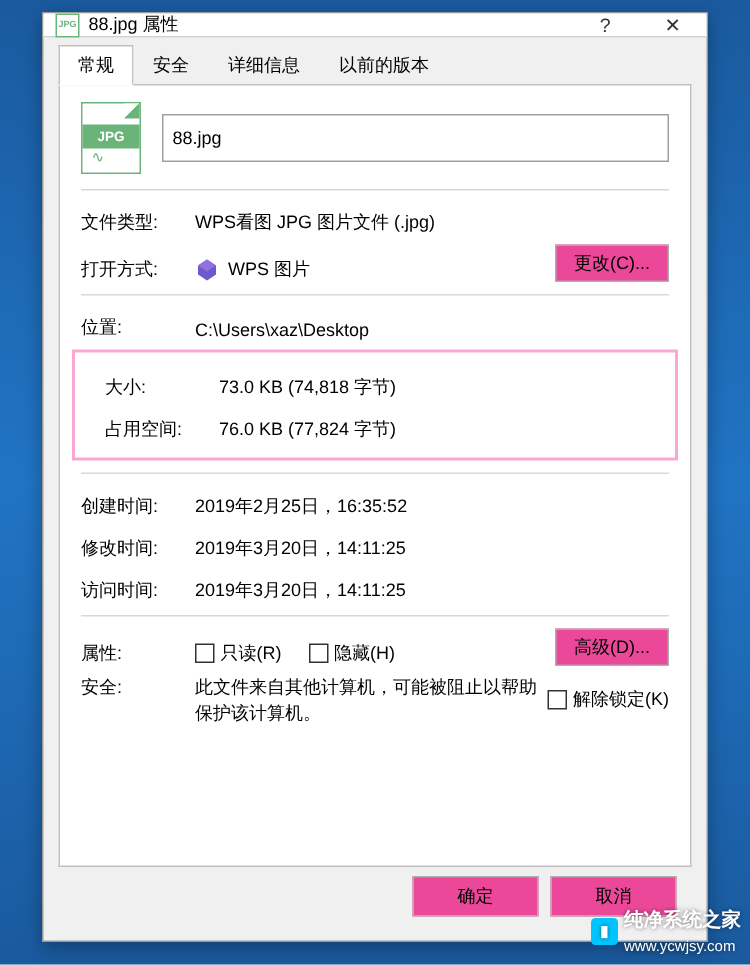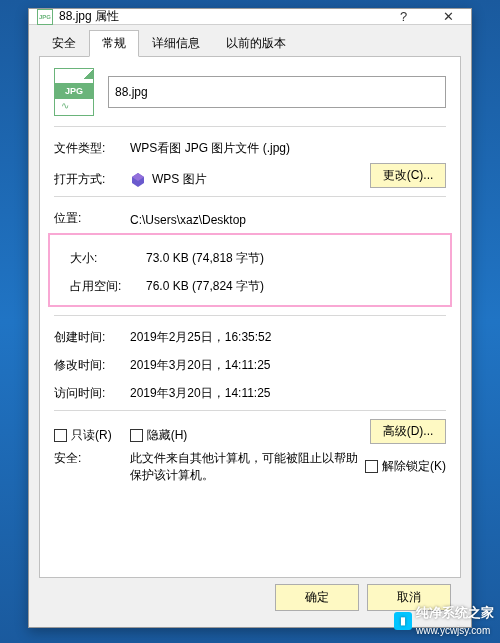--- a/index.html
+++ b/index.html
@@ -122,21 +122,21 @@
     margin: 6px 0;
     min-height: 22px;
   }
   .row .label { width: 76px; font-size:12px; }
   .row .value { flex:1; font-size:12px; display:flex; align-items:center; gap:6px; }
   .app-icon {
     width:16px;height:16px;
     display:inline-block;
   }
   .btn {
-    background: #fef9c3;
+    background: #ec4899;
     border: 1px solid #adadad;
     padding: 3px 10px;
     font-size: 12px;
     min-width: 76px;
     text-align:center;
   }
   .checkbox {
     display:flex;align-items:center;gap:4px;font-size:12px;
   }
   .checkbox .box {
@@ -179,22 +179,22 @@
     <span class="titlebar-icon">JPG</span>
     <span class="titlebar-text">88.jpg 属性</span>
     <div class="titlebar-buttons">
       <div class="titlebar-btn">?</div>
       <div class="titlebar-btn close">✕</div>
     </div>
   </div>
 
   <div class="content">
     <div class="tabs">
+      <div class="tab active">常规</div>
       <div class="tab">安全</div>
-      <div class="tab active">常规</div>
       <div class="tab">详细信息</div>
       <div class="tab">以前的版本</div>
     </div>
 
     <div class="panel">
 
       <div class="header-row">
         <div class="file-icon">
           <div class="corner"></div>
           <div class="band">JPG</div>
@@ -253,20 +253,21 @@
         <div class="value">2019年3月20日，14:11:25</div>
       </div>
       <div class="row">
         <div class="label">访问时间:</div>
         <div class="value">2019年3月20日，14:11:25</div>
       </div>
 
       <hr class="sep">
 
       <div class="row">
+        <div class="label">属性:</div>
         <div class="value" style="gap:18px;">
           <label class="checkbox">
             <span class="box"></span>
               <span>只读(R)</span>
           </label>
           <label class="checkbox">
             <span class="box"></span>
               <span>隐藏(H)</span>
           </label>
         </div>

